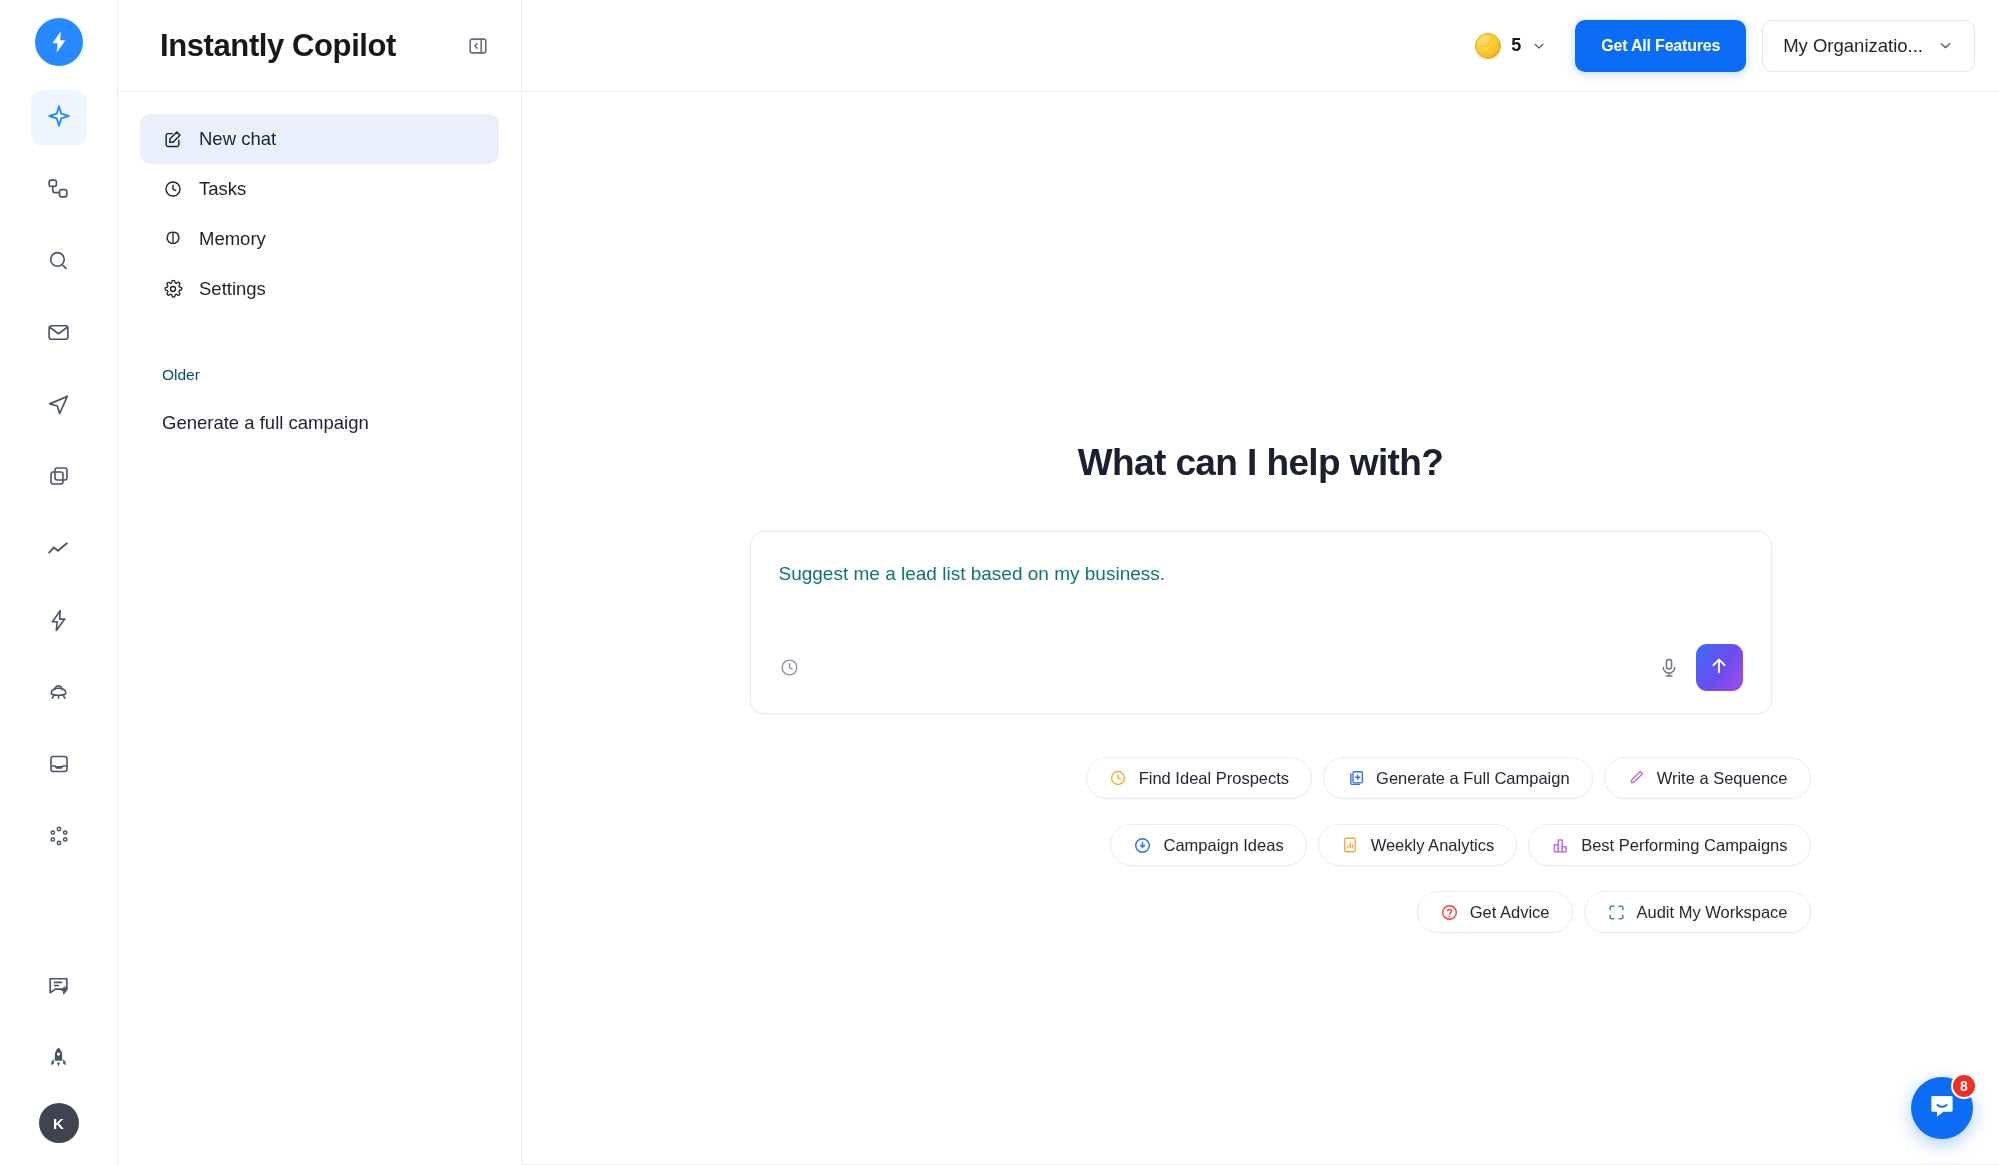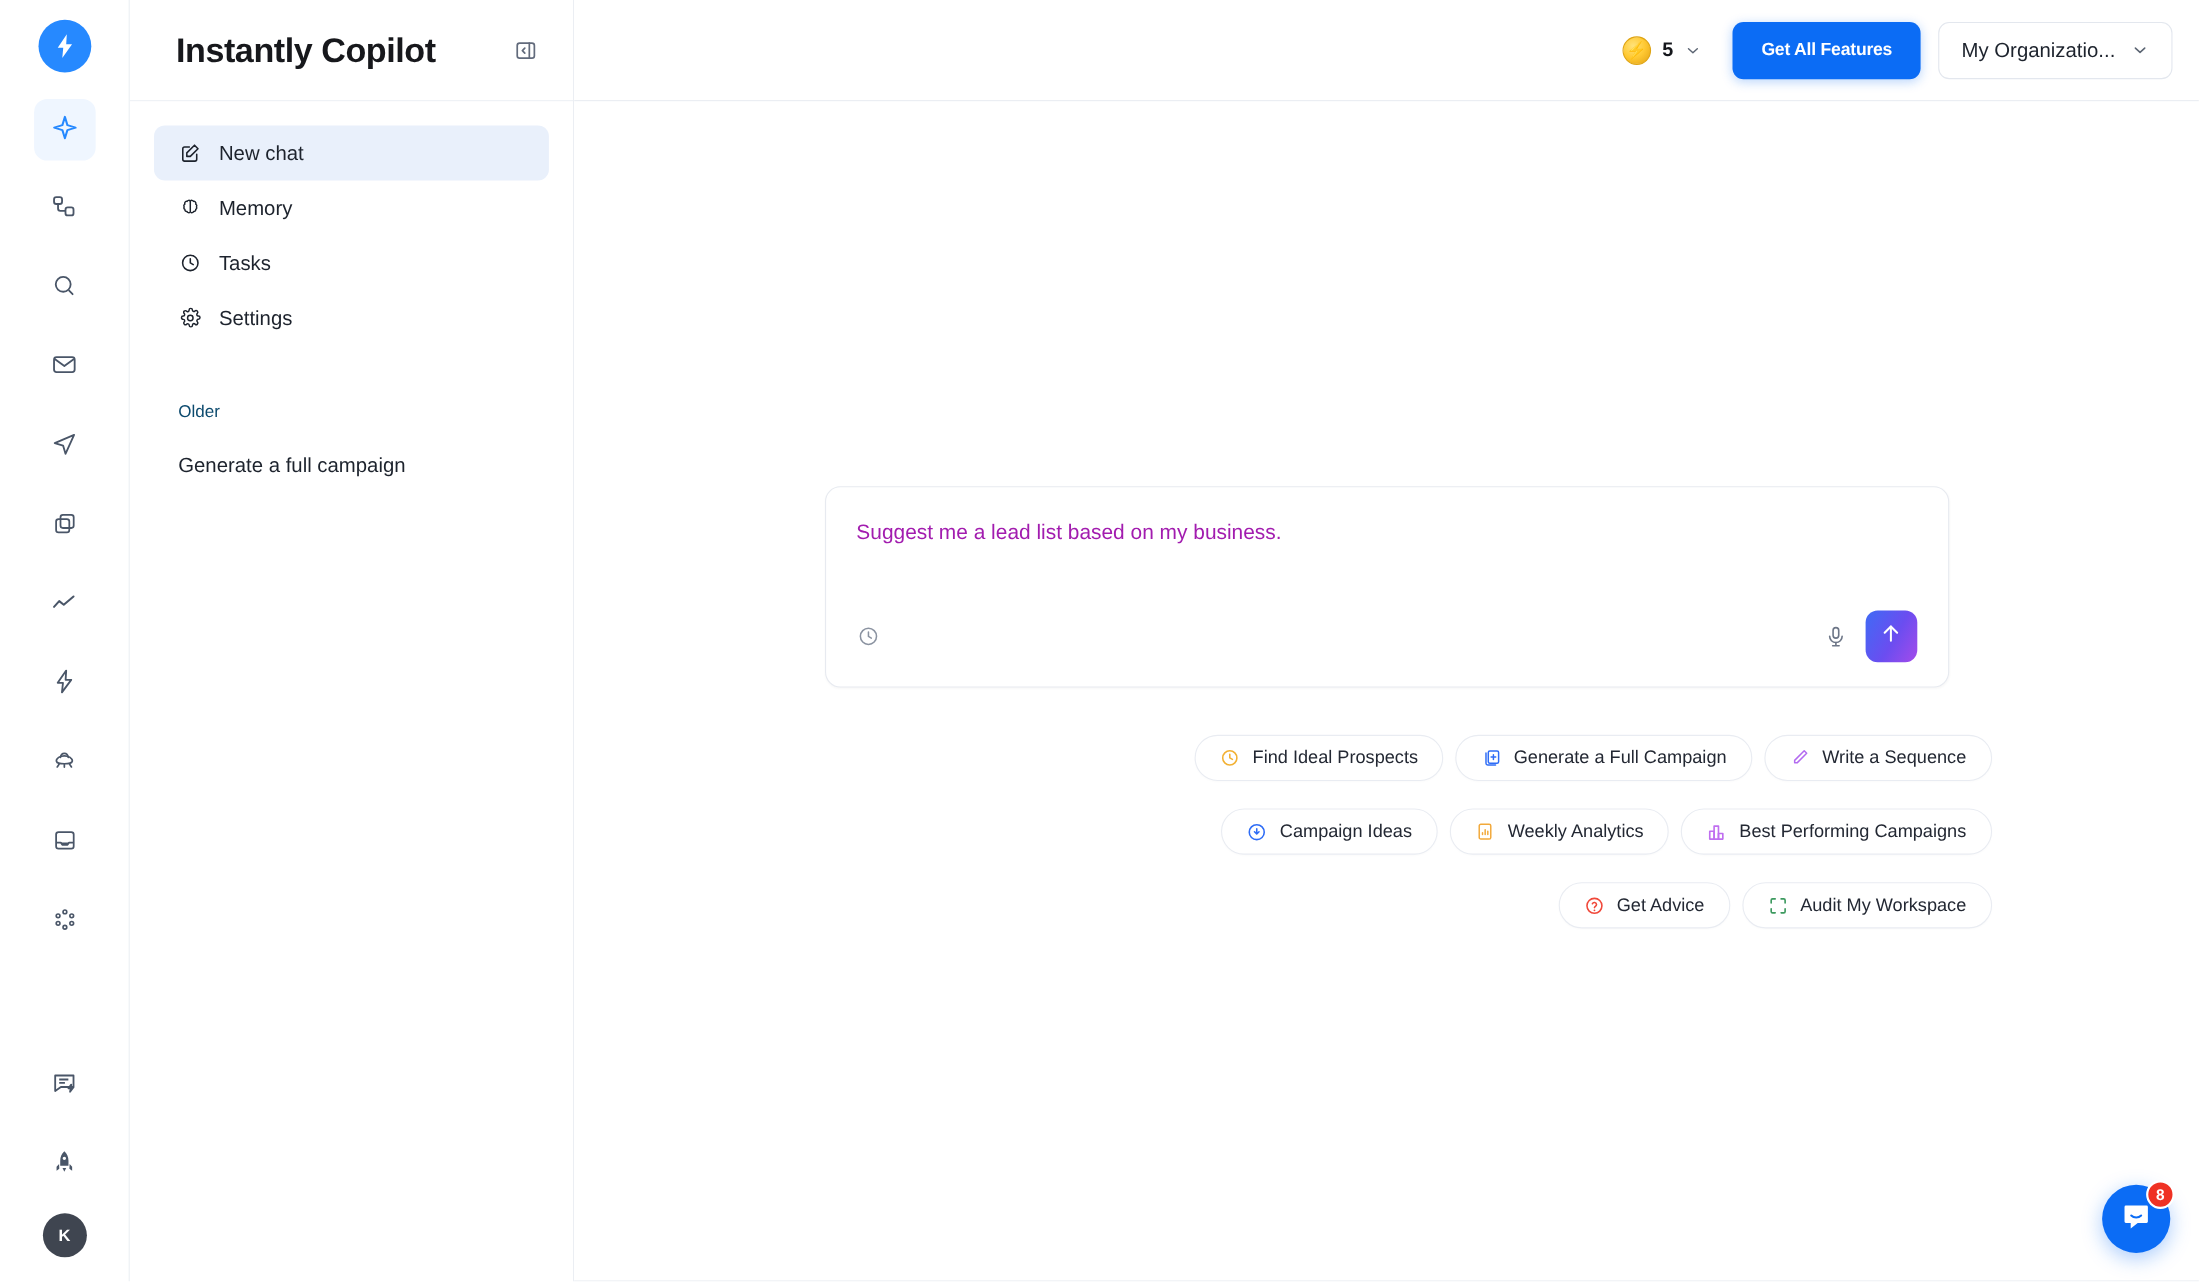--- a/index.html
+++ b/index.html
@@ -111,21 +111,21 @@
     font-size: 37px; font-weight: 700; color: #1b2030;
     letter-spacing: -0.6px; margin-bottom: 47px;
   }
   .composer {
     width: 1022px; min-height: 183px;
     border: 1px solid #e7eaf0; border-radius: 14px; background: #fff;
     box-shadow: 0 1px 2px rgba(16,24,40,0.03);
     display: flex; flex-direction: column; justify-content: space-between;
     padding: 28px 28px 22px 28px;
   }
-  .composer-text { font-size: 19px; color: #a21caf; line-height: 1.5; }
+  .composer-text { font-size: 19px; color: #0f766e; line-height: 1.5; }
   .composer-bar { display: flex; align-items: center; justify-content: space-between; }
   .clock-ico { color: #8b93a1; display: flex; }
   .composer-right { display: flex; align-items: center; gap: 16px; }
   .mic { color: #6d7687; display: flex; }
   .send {
     width: 47px; height: 47px; border-radius: 11px;
     background: linear-gradient(120deg, #3f6bf5 0%, #6b4df0 55%, #a44bea 100%);
     display: flex; align-items: center; justify-content: center; color: #fff;
   }
 
@@ -311,37 +311,37 @@
           <svg width="20" height="20" viewBox="0 0 24 24" fill="none" stroke="currentColor" stroke-width="1.7" stroke-linejoin="round" stroke-linecap="round">
               <path d="M19 13.5V19a2 2 0 01-2 2H5.8a2 2 0 01-2-2V7.5a2 2 0 012-2H11"></path>
               <path d="M16.6 3.6l3.8 3.8L12 15.8H8.2v-3.8l8.4-8.4z"></path>
             </svg>
         </span>
         <span>New chat</span>
       </div>
 
       <div class="nav-item">
         <span class="ico">
+          <svg width="20" height="20" viewBox="0 0 24 24" fill="none" stroke="currentColor" stroke-width="1.7" stroke-linecap="round">
+              <circle cx="12" cy="12" r="8.4"></circle>
+              <path d="M12 7.4V12l3.2 1.9"></path>
+            </svg>
+        </span>
+        <span>Tasks</span>
+      </div>
+
+      <div class="nav-item">
+        <span class="ico">
           <svg width="20" height="20" viewBox="0 0 24 24" fill="none" stroke="currentColor" stroke-width="1.6" stroke-linejoin="round">
               <path d="M12 4.4c-1-1-2.9-.8-3.5.5-1.4-.3-2.6.7-2.6 2 0 .4.1.7.2 1-1.1.5-1.5 1.9-.8 2.9-.6.9-.3 2.3.8 2.8-.2 1.3.9 2.5 2.3 2.3.4 1.3 2.3 1.8 3.3.8"></path>
               <path d="M12 4.4c1-1 2.9-.8 3.5.5 1.4-.3 2.6.7 2.6 2 0 .4-.1.7-.2 1 1.1.5 1.5 1.9.8 2.9.6.9.3 2.3-.8 2.8.2 1.3-.9 2.5-2.3 2.3-.4 1.3-2.3 1.8-3.3.8"></path>
               <path d="M12 4.4v12.6"></path>
             </svg>
         </span>
         <span>Memory</span>
-      </div>
-
-      <div class="nav-item">
-        <span class="ico">
-          <svg width="20" height="20" viewBox="0 0 24 24" fill="none" stroke="currentColor" stroke-width="1.7" stroke-linecap="round">
-              <circle cx="12" cy="12" r="8.4"></circle>
-              <path d="M12 7.4V12l3.2 1.9"></path>
-            </svg>
-        </span>
-        <span>Tasks</span>
       </div>
 
       <div class="nav-item">
         <span class="ico">
           <svg width="20" height="20" viewBox="0 0 24 24" fill="none" stroke="currentColor" stroke-width="1.6" stroke-linejoin="round">
               <circle cx="12" cy="12" r="3"></circle>
               <path d="M19.3 14.4a1.5 1.5 0 00.3 1.7l.1.1a1.8 1.8 0 01-2.6 2.6l-.1-.1a1.5 1.5 0 00-1.7-.3 1.5 1.5 0 00-.9 1.4v.2a1.8 1.8 0 01-3.6 0v-.1a1.5 1.5 0 00-1-1.4 1.5 1.5 0 00-1.7.3l-.1.1a1.8 1.8 0 01-2.6-2.6l.1-.1a1.5 1.5 0 00.3-1.7 1.5 1.5 0 00-1.4-.9h-.2a1.8 1.8 0 010-3.6h.1a1.5 1.5 0 001.4-1 1.5 1.5 0 00-.3-1.7l-.1-.1a1.8 1.8 0 012.6-2.6l.1.1a1.5 1.5 0 001.7.3h.1a1.5 1.5 0 00.9-1.4v-.2a1.8 1.8 0 013.6 0v.1a1.5 1.5 0 00.9 1.4 1.5 1.5 0 001.7-.3l.1-.1a1.8 1.8 0 012.6 2.6l-.1.1a1.5 1.5 0 00-.3 1.7v.1a1.5 1.5 0 001.4.9h.2a1.8 1.8 0 010 3.6h-.1a1.5 1.5 0 00-1.4.9z"></path>
             </svg>
         </span>
         <span>Settings</span>
@@ -371,20 +371,21 @@
         <span>My Organizatio...</span>
         <span class="chev">
           <svg width="17" height="17" viewBox="0 0 24 24" fill="none" stroke="currentColor" stroke-width="2" stroke-linecap="round" stroke-linejoin="round">
               <path d="M6 9.5l6 5.5 6-5.5"></path>
             </svg>
         </span>
       </div>
     </div>
 
     <div class="canvas">
+      <div class="headline">What can I help with?</div>
 
       <div class="composer">
         <div class="composer-text" placeholder="Ask anything">Suggest me a lead list based on my business.</div>
         <div class="composer-bar">
           <span class="clock-ico">
             <svg width="21" height="21" viewBox="0 0 24 24" fill="none" stroke="currentColor" stroke-width="1.6" stroke-linecap="round">
                 <circle cx="12" cy="12" r="8.4"></circle>
                 <path d="M12 7.6V12l3 1.8"></path>
               </svg>
           </span>

